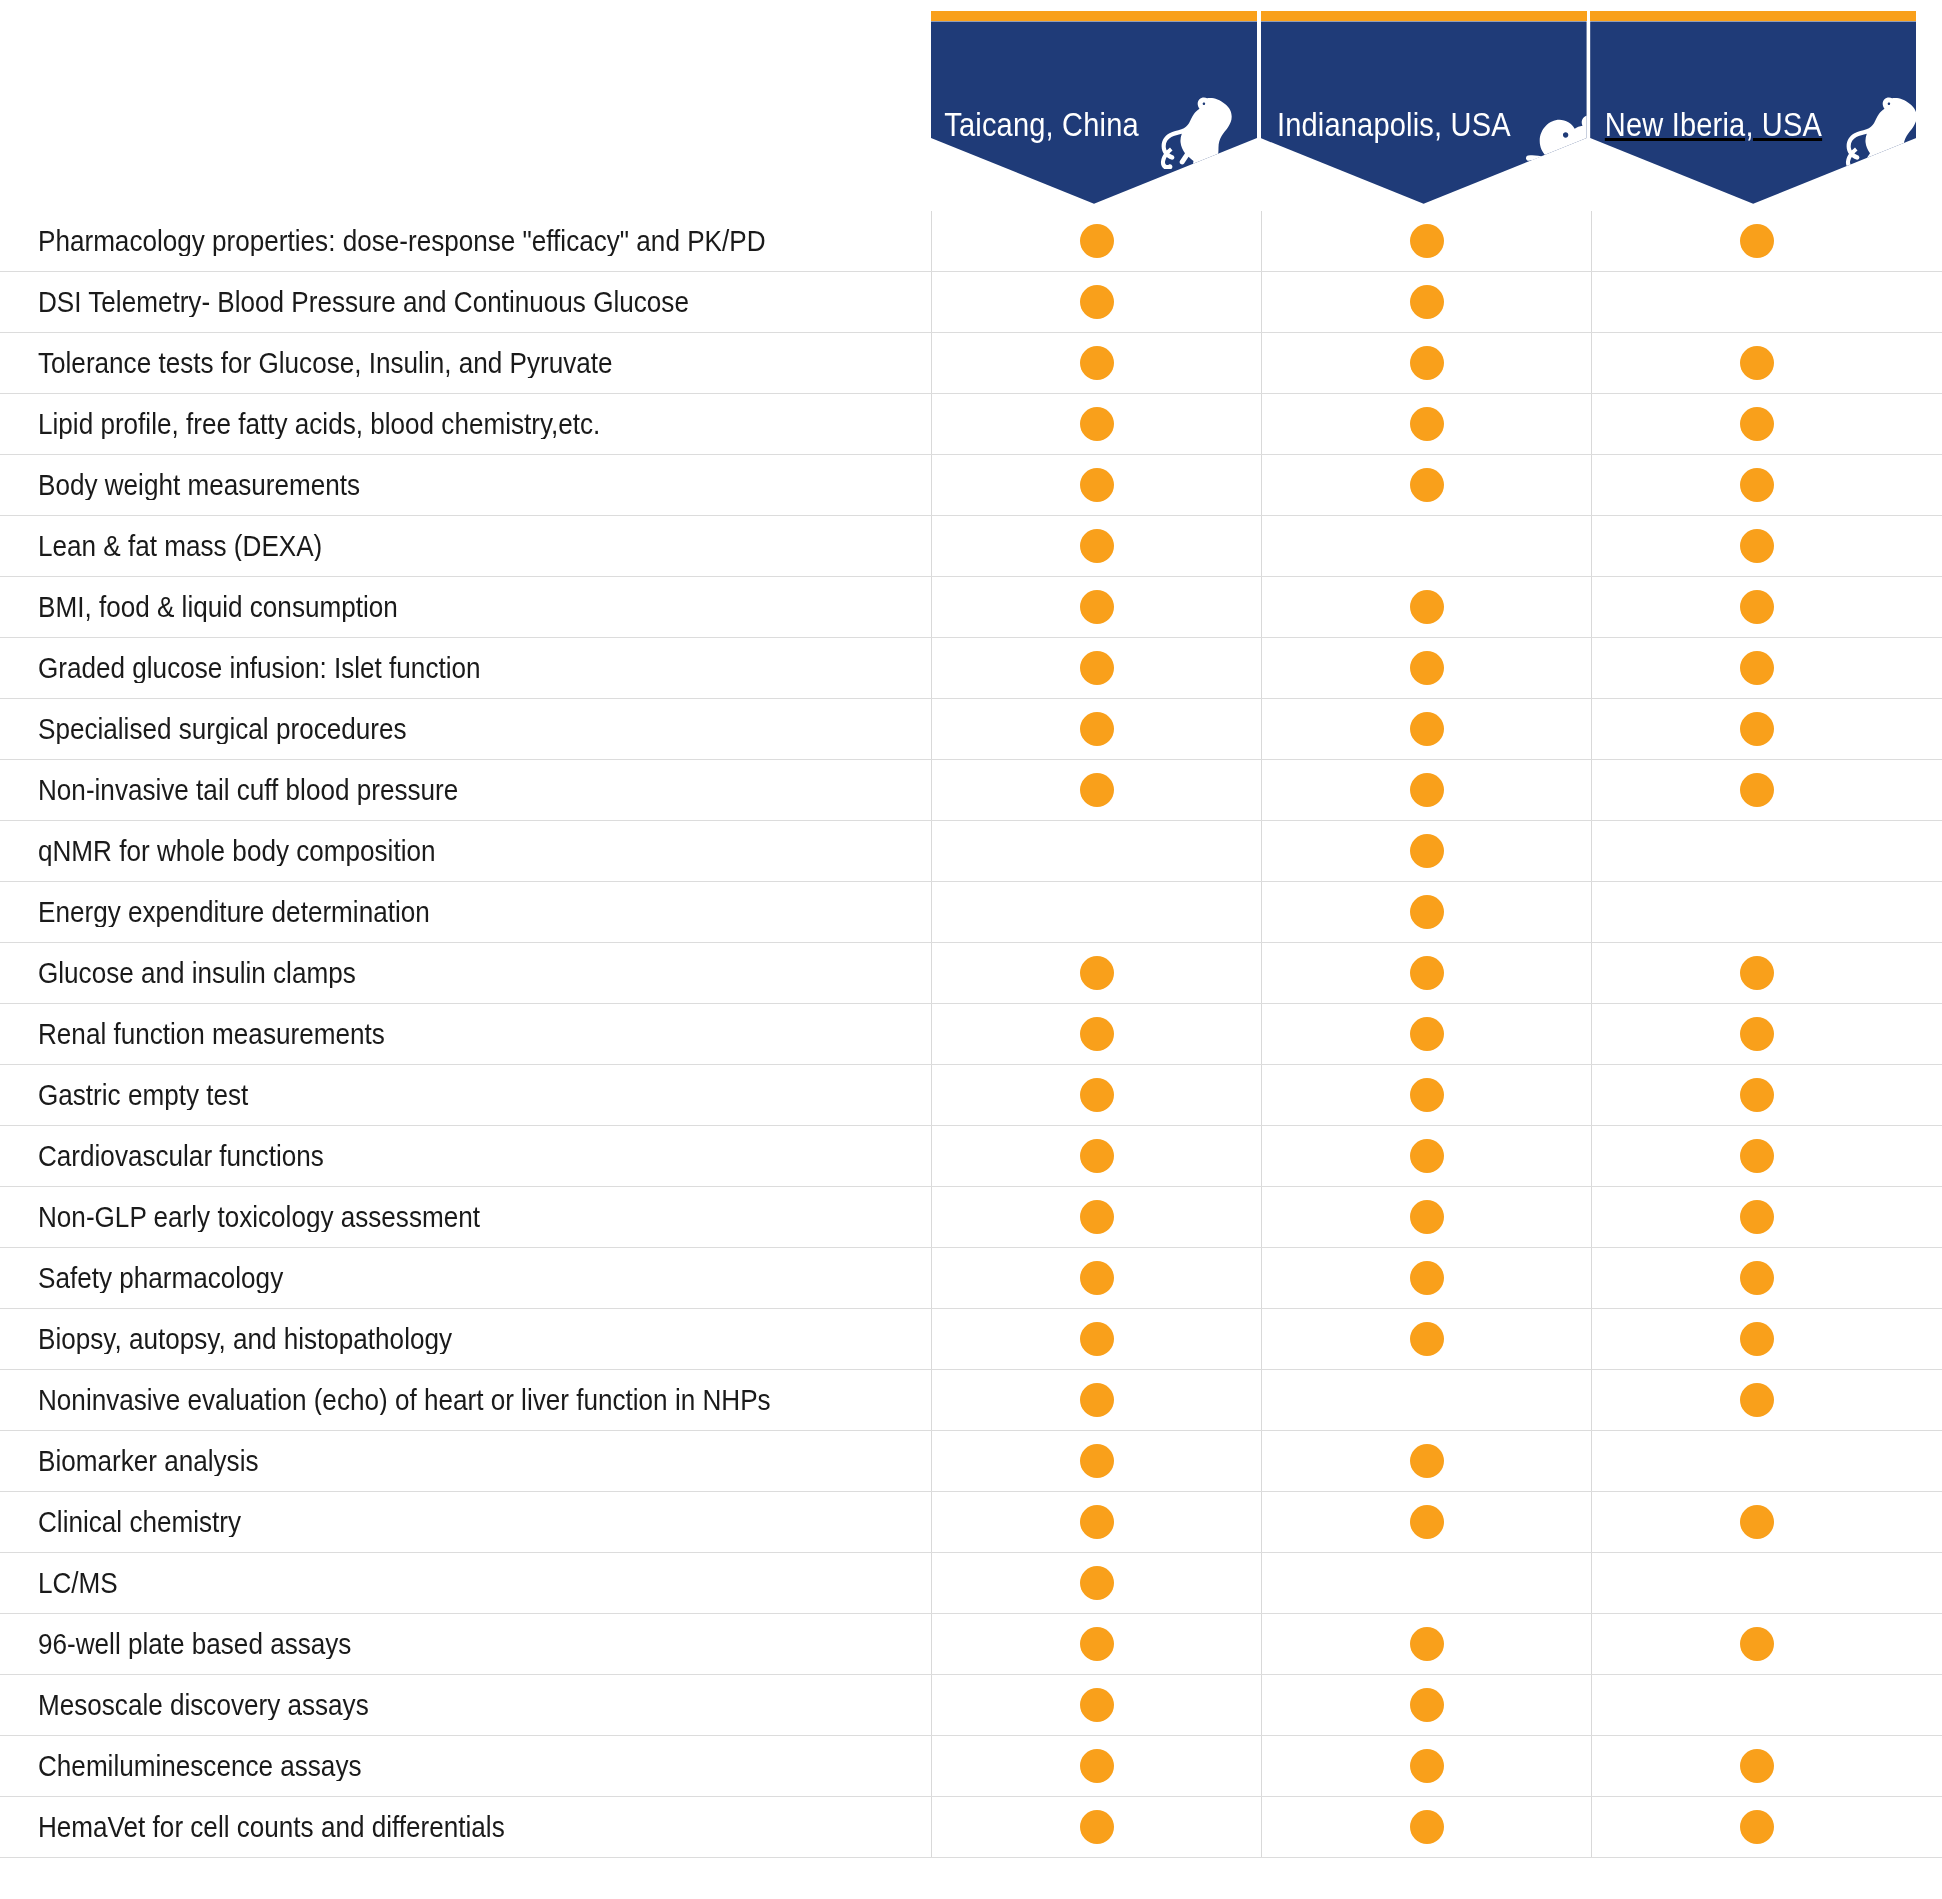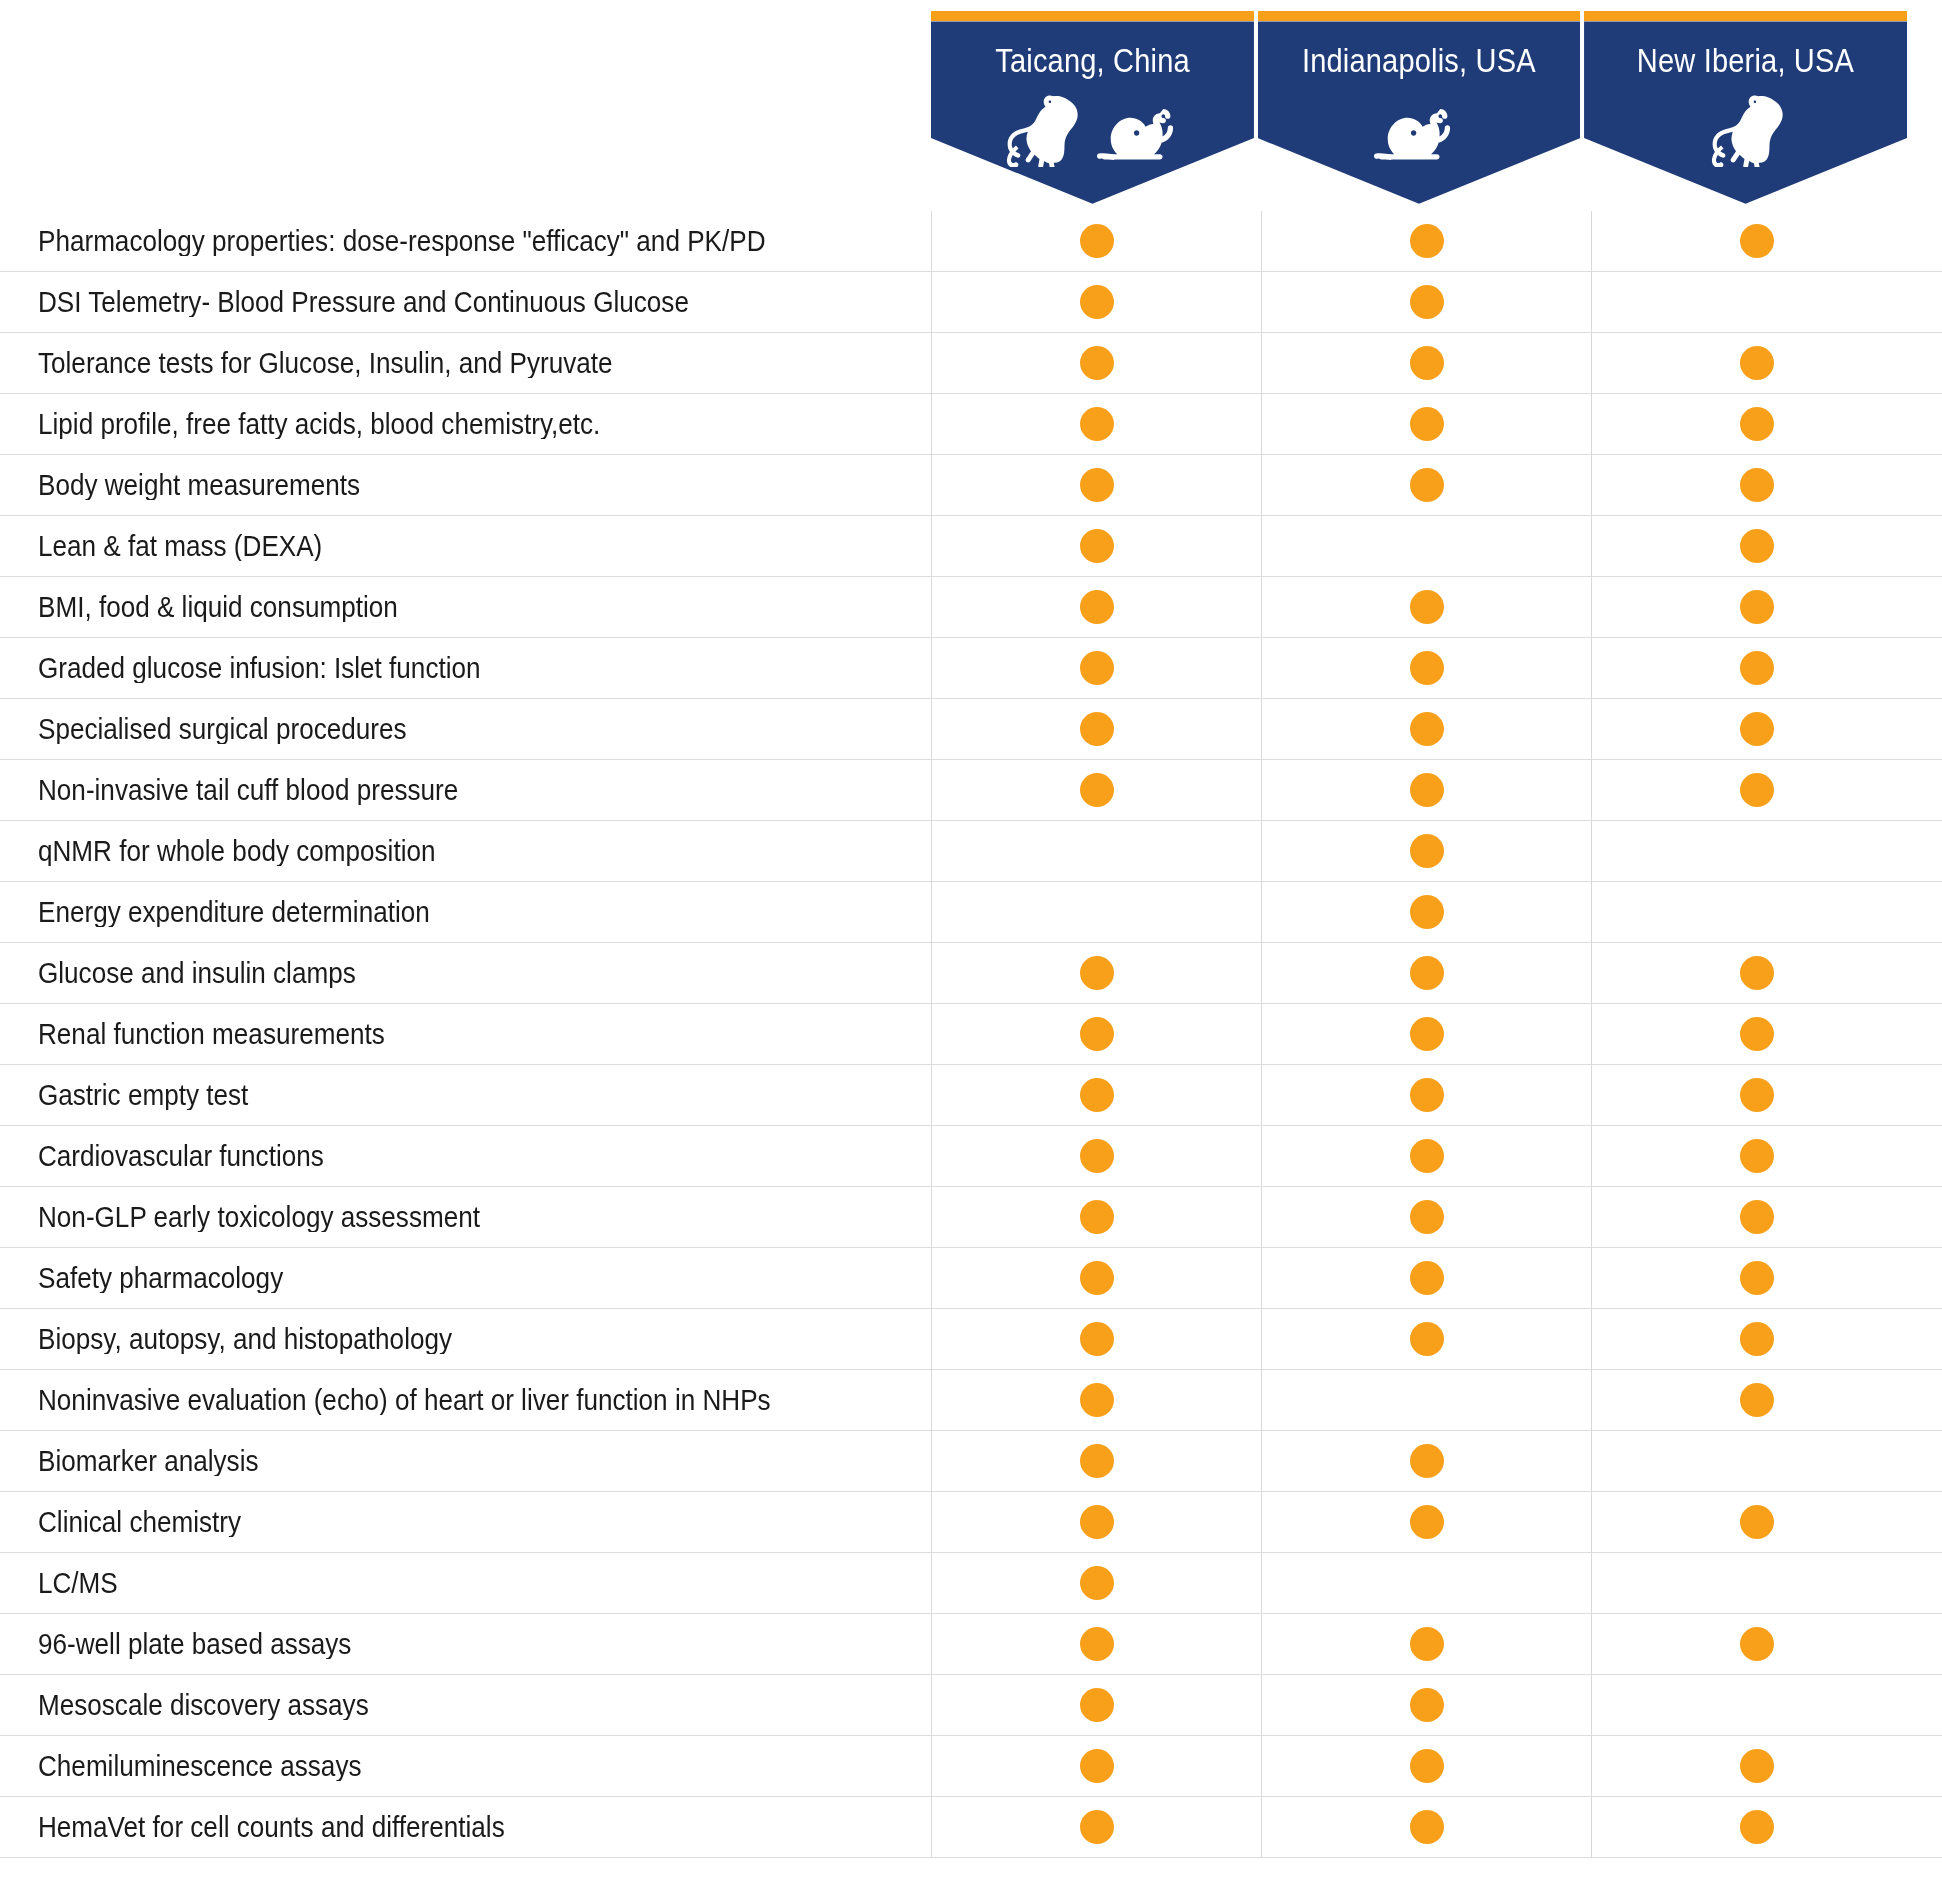--- a/index.html
+++ b/index.html
@@ -28,35 +28,35 @@
   }
   .hdr {
     position: relative;
     width: 326px;
     height: 193px;
     margin-right: 3.6px;
     display: flex;
     flex-direction: column;
     align-items: center;
   }
-  .hdr:last-child { margin-right: 0; }
+  .hdr:last-child { margin-right: 0; text-decoration: underline; }
   .hdr-top-bar {
     width: 100%;
     height: 10.7px;
     background: #f9a01b;
     flex: none;
   }
   .hdr-body {
     width: 100%;
     flex: 1;
     background: #1f3b78;
     -webkit-clip-path: polygon(0 0, 100% 0, 100% 64%, 50% 100%, 0 64%);
     clip-path: polygon(0 0, 100% 0, 100% 64%, 50% 100%, 0 64%);
     display: flex;
-    flex-direction: column;
+    flex-direction: row;
     align-items: center;
     padding-top: 23px;
   }
   .hdr-title {
     color: #ffffff;
     font-size: 33px;
     font-weight: 400;
     font-stretch: condensed;
     letter-spacing: 0.2px;
     text-align: center;

